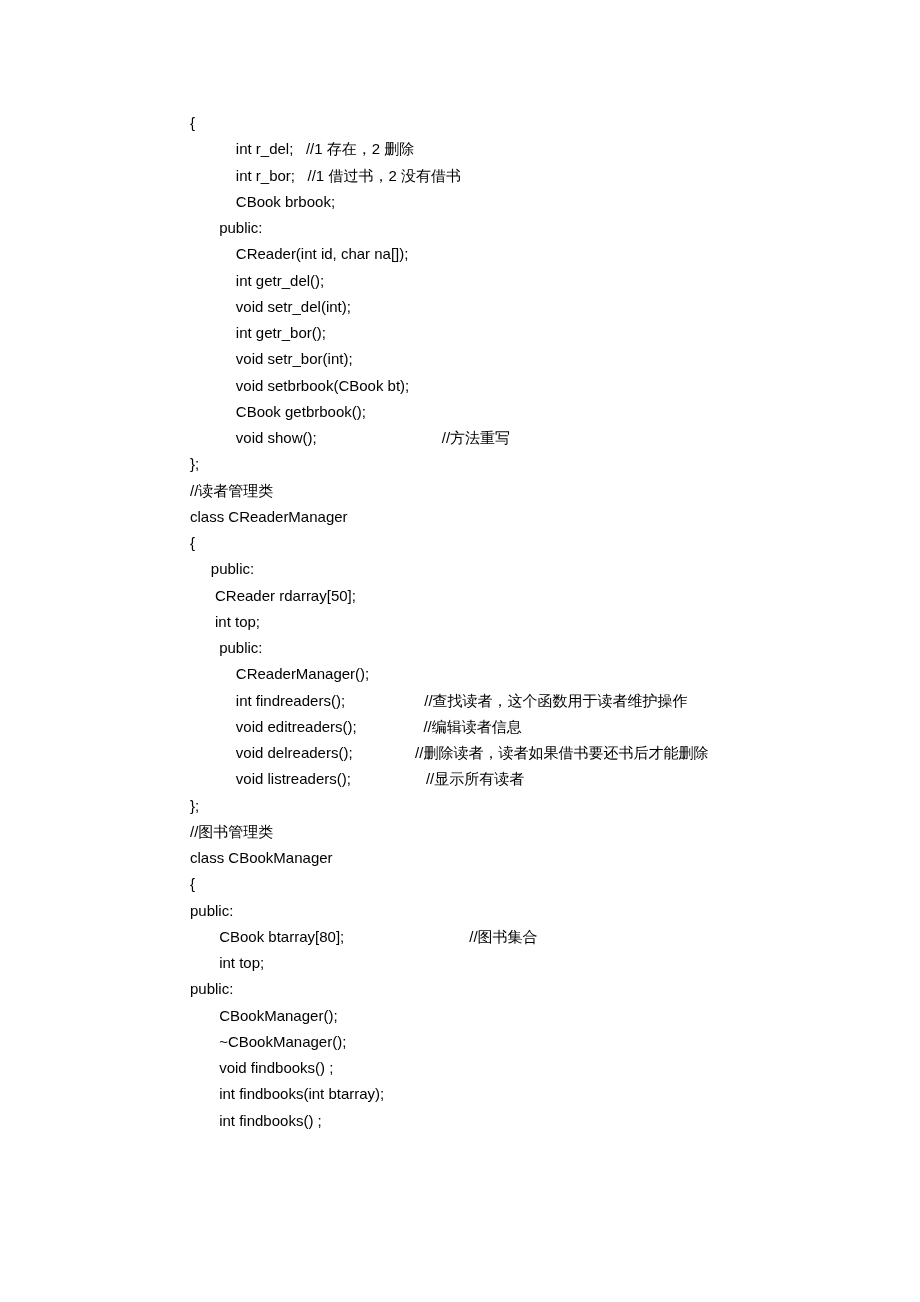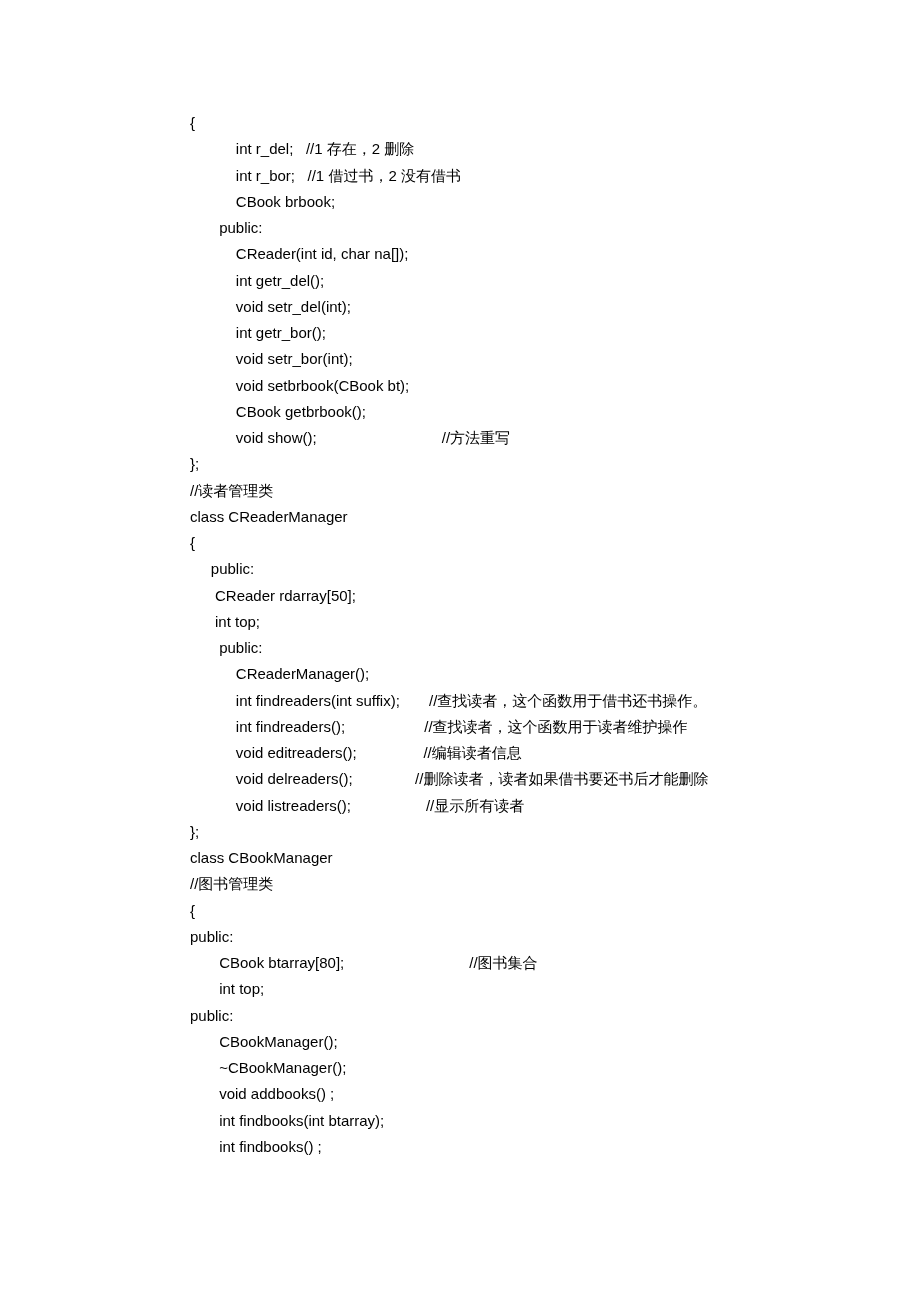--- a/index.html
+++ b/index.html
@@ -41,31 +41,30 @@
     <div class="line">           void show();                              //方法重写</div>
     <div class="line">};</div>
     <div class="line">//读者管理类</div>
     <div class="line">class CReaderManager</div>
     <div class="line">{</div>
     <div class="line">     public:</div>
     <div class="line">      CReader rdarray[50];</div>
     <div class="line">      int top;</div>
     <div class="line">       public:</div>
     <div class="line">           CReaderManager();</div>
-    <div class="line">           int findreaders(int suffix);       //查找读者，这个函数用于借书还书操作。</div>
     <div class="line">           int findreaders();                   //查找读者，这个函数用于读者维护操作</div>
     <div class="line">           void editreaders();                //编辑读者信息</div>
     <div class="line">           void delreaders();               //删除读者，读者如果借书要还书后才能删除</div>
     <div class="line">           void listreaders();                  //显示所有读者</div>
     <div class="line">};</div>
+    <div class="line">//图书管理类</div>
     <div class="line">class CBookManager</div>
-    <div class="line">//图书管理类</div>
     <div class="line">{</div>
     <div class="line">public:</div>
     <div class="line">       CBook btarray[80];                              //图书集合</div>
     <div class="line">       int top;</div>
     <div class="line">public:</div>
     <div class="line">       CBookManager();</div>
     <div class="line">       ~CBookManager();</div>
-    <div class="line">       void addbooks() ;</div>
+    <div class="line">       void findbooks() ;</div>
     <div class="line">       int findbooks(int btarray);</div>
     <div class="line">       int findbooks() ;</div>
   </div>
 
 </body></html>

